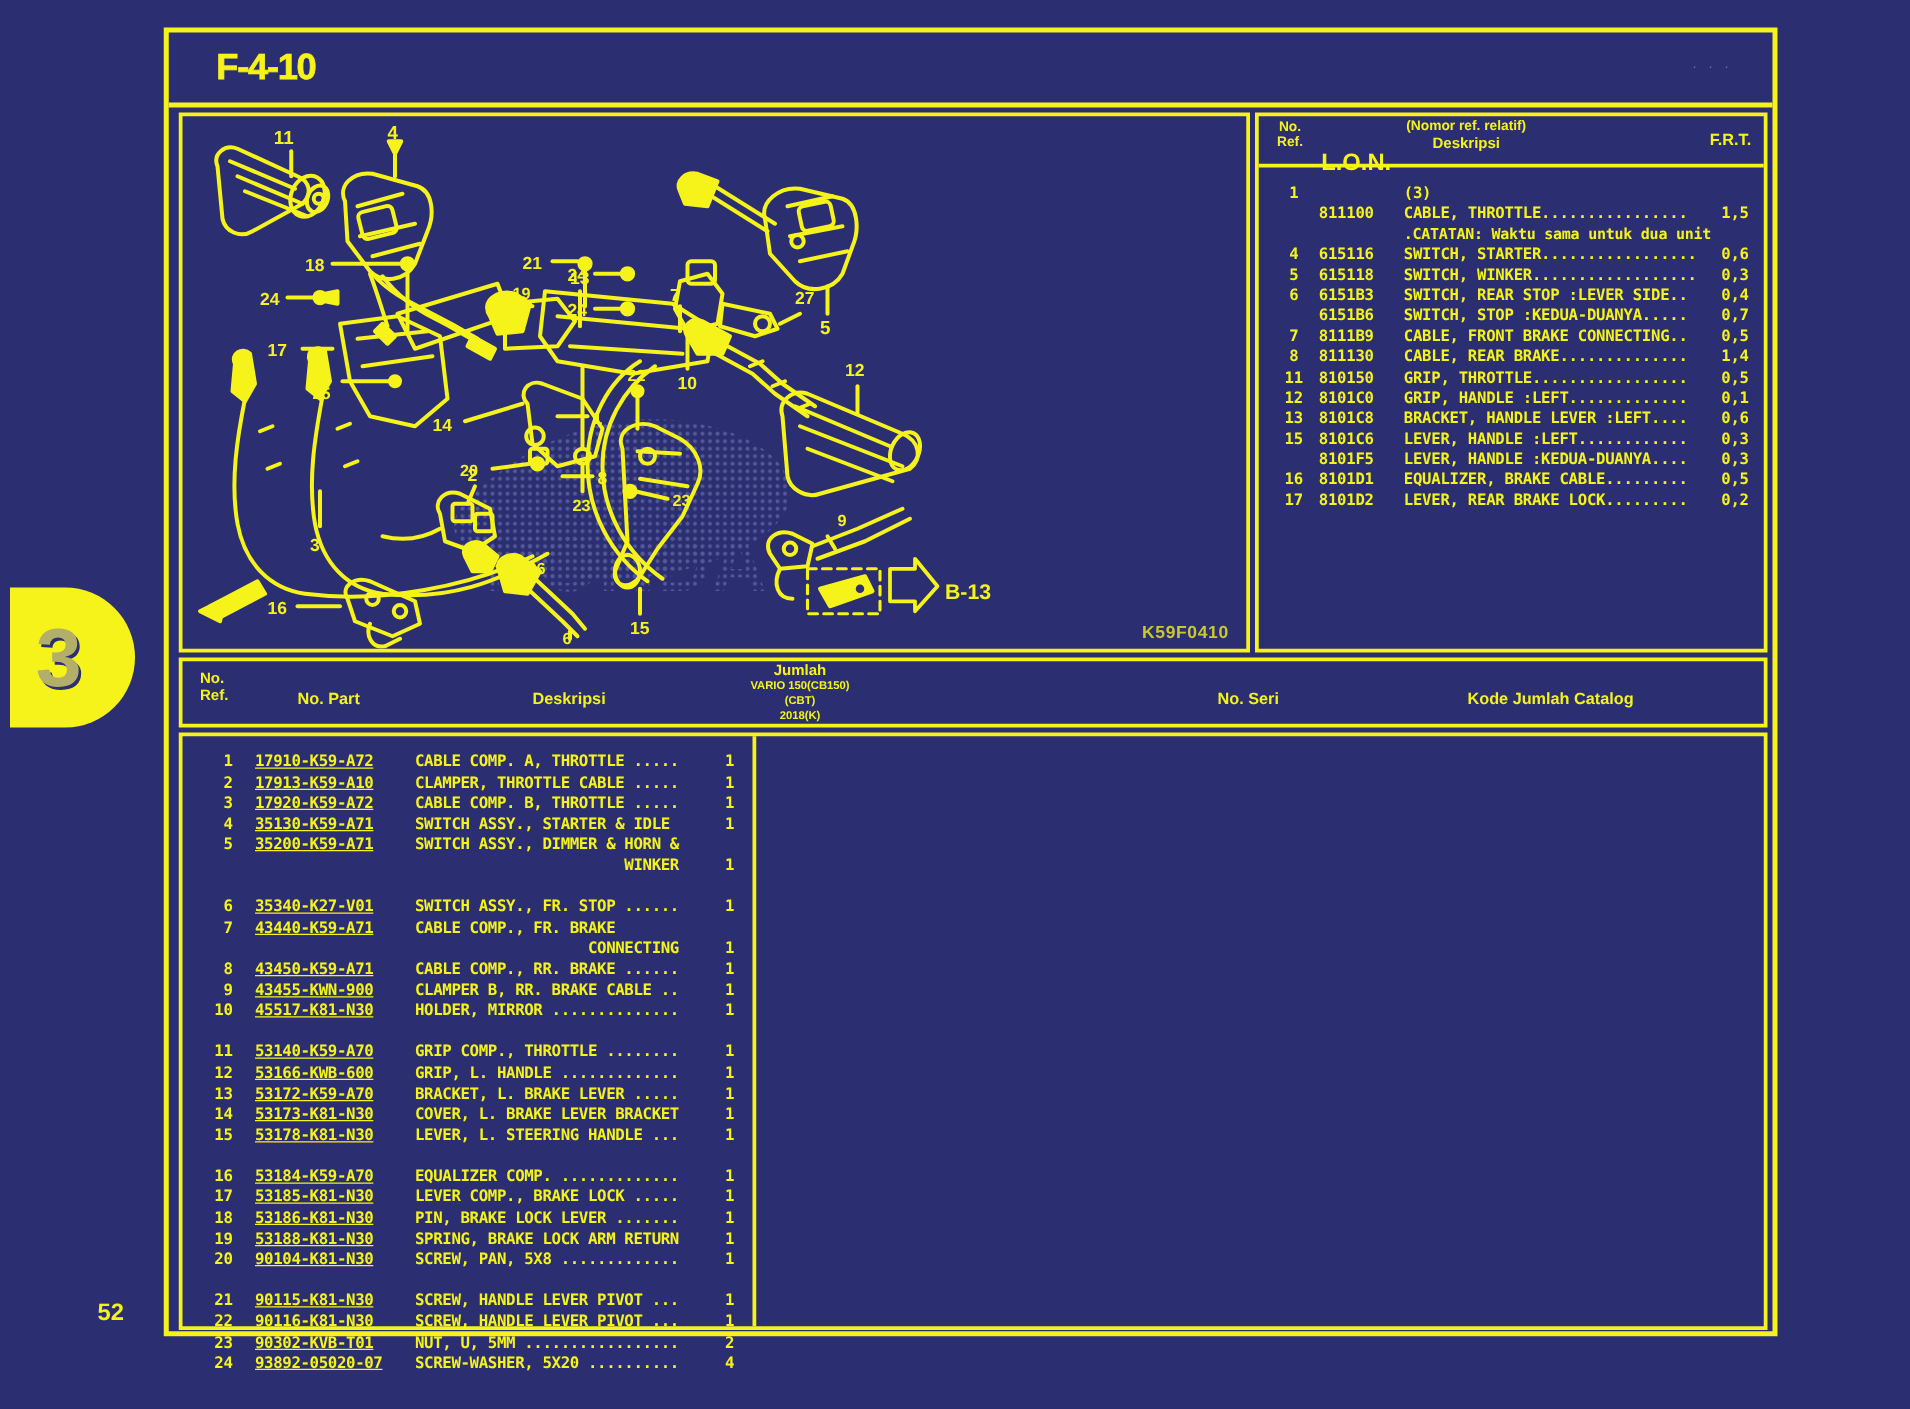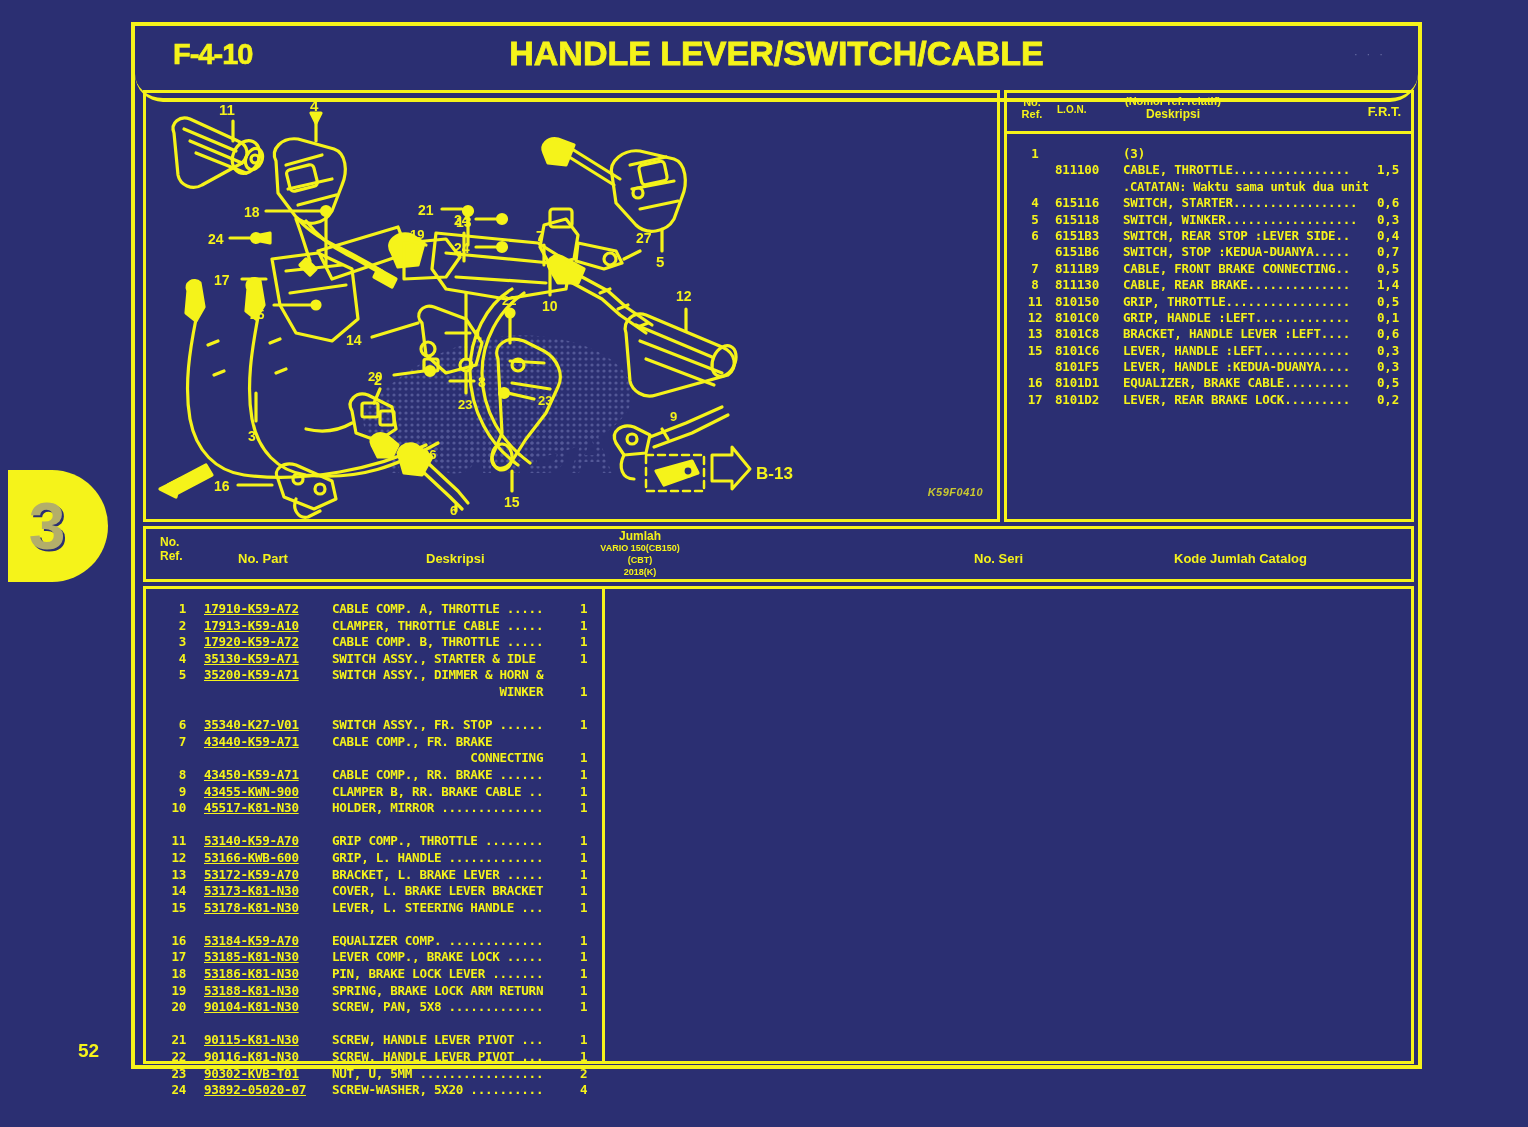--- a/index.html
+++ b/index.html
@@ -11,22 +11,22 @@
   .page{position:absolute;left:0;top:0;width:1528px;height:1127px;}
 
   
   .frame{
     position:absolute;left:131px;top:22px;width:1291px;height:1047px;
     border:4px solid #f5f31a;box-sizing:border-box;background:#2b2f72;
   }
 
   
   .titlebar{
-    position:absolute;left:0;top:0;width:100%;height:76px;
-    border-bottom:4px solid #f5f31a;box-sizing:border-box;border-radius:28px;
+    position:absolute;left:0;top:0;width:100%;height:60px;
+    border-bottom:4px solid #f5f31a;box-sizing:border-box;
   }
   .fig-code{
     position:absolute;left:38px;top:12px;
     color:#f5f31a;font-size:29px;font-weight:bold;
     font-family:"Liberation Sans",sans-serif;letter-spacing:-1px;
     -webkit-text-stroke:0.6px #f5f31a;
   }
   .fig-title{
     position:absolute;left:0;top:8px;width:100%;text-align:center;
     color:#f5f31a;font-size:34px;font-weight:bold;
@@ -38,35 +38,35 @@
     letter-spacing:3px;font-family:"Liberation Sans",sans-serif;
   }
 
   
   .illus{
     position:absolute;left:8px;top:64px;width:857px;height:432px;
     border:3px solid #f5f31a;box-sizing:border-box;overflow:hidden;
   }
   .illus svg{position:absolute;left:0;top:0;}
   .drawing-code{
-    position:absolute;right:14px;bottom:21px;color:#c9c830;font-size:11px;
-    font-weight:bold;font-family:"Liberation Sans",sans-serif;letter-spacing:0.5px;font-style:italic;
+    position:absolute;right:14px;bottom:6px;color:#c9c830;font-size:14px;
+    font-weight:bold;font-family:"Liberation Sans",sans-serif;letter-spacing:0.5px;
   }
 
   
   .lon{
     position:absolute;left:869px;top:64px;width:410px;height:432px;
     border:3px solid #f5f31a;box-sizing:border-box;
   }
   .lon-head{
     position:relative;height:38px;border-bottom:3px solid #f5f31a;
     color:#f5f31a;font-family:"Liberation Sans",sans-serif;font-weight:bold;
   }
   .lh-noref{position:absolute;left:8px;top:3px;font-size:11px;line-height:12px;text-align:center;width:34px;}
-  .lh-lon{position:absolute;left:50px;top:11px;font-size:10px;}
+  .lh-lon{position:absolute;left:50px;top:27px;font-size:19px;}
   .lh-desc{position:absolute;left:118px;top:2px;font-size:11px;line-height:13px;}
   .lh-desc .d2{display:block;text-align:center;font-size:12px;}
   .lh-frt{position:absolute;right:10px;top:11px;font-size:13px;padding-left:17px;}
 
   .lon-body{padding:12px 0 0 0;color:#f5f31a;font-size:12.5px;line-height:16.4px;
     font-family:"DejaVu Sans Mono","Liberation Mono",monospace;font-weight:bold;
     letter-spacing:-0.2px;white-space:pre;}
   .lon-row{position:relative;height:16.4px;}
   .lr-ref{position:absolute;left:14px;width:28px;text-align:center;}
   .lr-lon{position:absolute;left:48px;}
@@ -142,21 +142,20 @@
   <div class="tab">
     <div class="tab-num">3</div>
   </div>
 
   <div class="pagenum">52</div>
 
   <div class="frame">
 
     <div class="titlebar">
       <div class="fig-code">F-4-10</div>
-      <div class="fig-title">HANDLE LEVER/SWITCH/CABLE</div>
       <div class="corner-mark">· · ·</div>
     </div>
 
     <div class="illus">
       <svg width="851" height="426" viewBox="0 0 851 426">
         <defs>
           <pattern id="hatch" width="6" height="6" patternUnits="userSpaceOnUse">
             <circle cx="2" cy="2" r="1.6" fill="#565b9a"></circle>
           </pattern>
           <g id="arrowhead">

